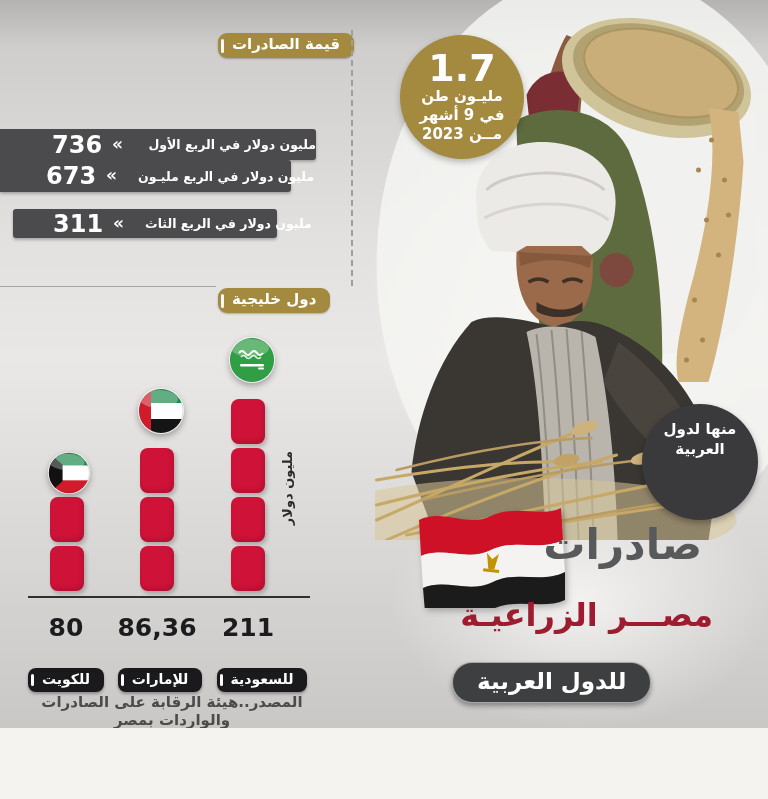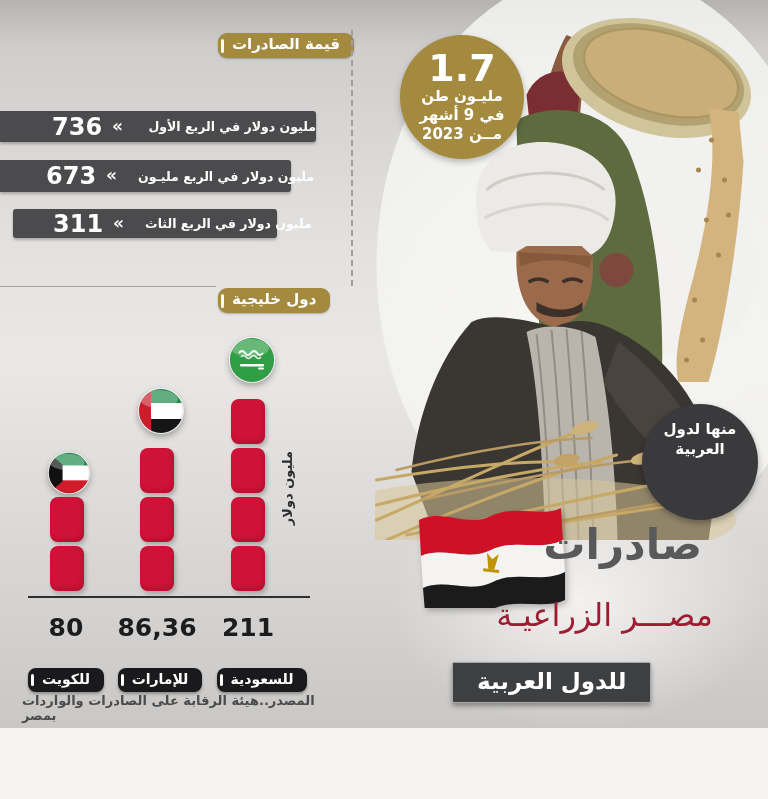--- a/index.html
+++ b/index.html
@@ -18,21 +18,21 @@
   .badge-gulf{left:218px;top:288px;}
   .period{position:absolute;left:217px;top:61px;width:131px;text-align:right;direction:rtl;
     font-size:19px;font-weight:bold;color:#3b3b3d;}
 
   
   .qbar{position:absolute;background:#4b4b4d;color:#fff;display:flex;align-items:center;
     box-shadow:0 2px 3px rgba(0,0,0,.25);}
   .qbar .q-value{font-size:24px;font-weight:bold;line-height:1;}
   .qbar .q-chev{font-size:17px;font-weight:bold;margin:0 10px 2px 10px;letter-spacing:-1px;}
   .qbar .q-label{direction:rtl;font-size:12.5px;font-weight:bold;margin-left:auto;padding-left:12px;white-space:nowrap;}
-  .q1{left:0;top:111px;width:316px;height:31px;padding-left:52px;border-radius:0 3px 3px 0;}
+  .q1{left:0;top:129px;width:316px;height:31px;padding-left:52px;border-radius:0 3px 3px 0;}
   .q2{left:0;top:160px;width:291px;height:32px;padding-left:46px;border-radius:0 3px 3px 0;}
   .q3{left:13px;top:209px;width:264px;height:29px;padding-left:40px;border-radius:3px;}
 
   .vdash{position:absolute;left:351px;top:30px;height:256px;width:0;border-left:2px dashed #9f9e9c;}
   .hline{position:absolute;left:0;top:286px;width:216px;height:1px;background:#a5a4a2;}
 
   
   .circle{position:absolute;border-radius:50%;color:#fff;text-align:center;direction:rtl;}
   .c-tonnage{left:400px;top:35px;width:124px;height:124px;background:#a38a3e;
     box-shadow:0 3px 6px rgba(0,0,0,.25);padding-top:14px;}
@@ -60,33 +60,33 @@
   .v-kuwait{left:30px;top:613px;width:72px;}
   .v-uae{left:112px;top:613px;width:90px;}
   .v-saudi{left:212px;top:613px;width:72px;}
   .pill-wrap{position:absolute;text-align:center;}
   .pw-kuwait{left:18px;top:668px;width:96px;}
   .pw-uae{left:112px;top:668px;width:96px;}
   .pw-saudi{left:212px;top:668px;width:100px;}
   .pill{position:relative;display:inline-block;background:#1a1a1c;color:#fff;direction:rtl;
     font-size:14px;font-weight:bold;padding:3px 14px 5px 14px;border-radius:8px;box-shadow:0 2px 3px rgba(0,0,0,.3);}
   .pill::before{content:"";position:absolute;left:3px;top:25%;bottom:25%;width:3px;background:#fff;border-radius:2px;}
-  .source{position:absolute;left:22px;top:693px;width:300px;text-align:left;direction:rtl;
-    font-size:13px;font-weight:bold;color:#4b4b4b;}
+  .source{position:absolute;left:22px;top:693px;width:300px;text-align:center;direction:rtl;
+    font-size:15px;font-weight:bold;color:#4b4b4b;}
 
   
   .egypt-map{position:absolute;left:545px;top:55px;}
   .farmer{position:absolute;left:375px;top:0;}
 
   
   .flag-egypt{position:absolute;left:415px;top:500px;filter:drop-shadow(2px 3px 3px rgba(0,0,0,.25));}
   .title1{position:absolute;right:66px;top:524px;font-size:42px;font-weight:bold;color:#58595b;direction:rtl;line-height:1;}
-  .title2{position:absolute;right:55px;top:599px;font-size:32px;font-weight:normal;color:#9e1c30;direction:rtl;line-height:1;white-space:nowrap;}
+  .title2{position:absolute;right:55px;top:599px;font-size:32px;font-weight:bold;color:#9e1c30;direction:rtl;line-height:1;white-space:nowrap;}
   .title-badge{position:absolute;left:452px;top:662px;background:#3e3f41;color:#fff;direction:rtl;
-    font-size:23px;font-weight:bold;padding:5px 24px 8px 24px;border-radius:2px;
+    font-size:23px;font-weight:bold;padding:5px 24px 8px 24px;border-radius:20px;
     border:1px solid rgba(255,255,255,.55);box-shadow:0 3px 5px rgba(0,0,0,.35);}
 
   
   .footer{position:absolute;left:0;top:728px;width:768px;height:71px;background:#f4f3ef;}
 </style>
 </head>
 <body>
 
 <div class="stage">
   <div class="glow g1"></div>

